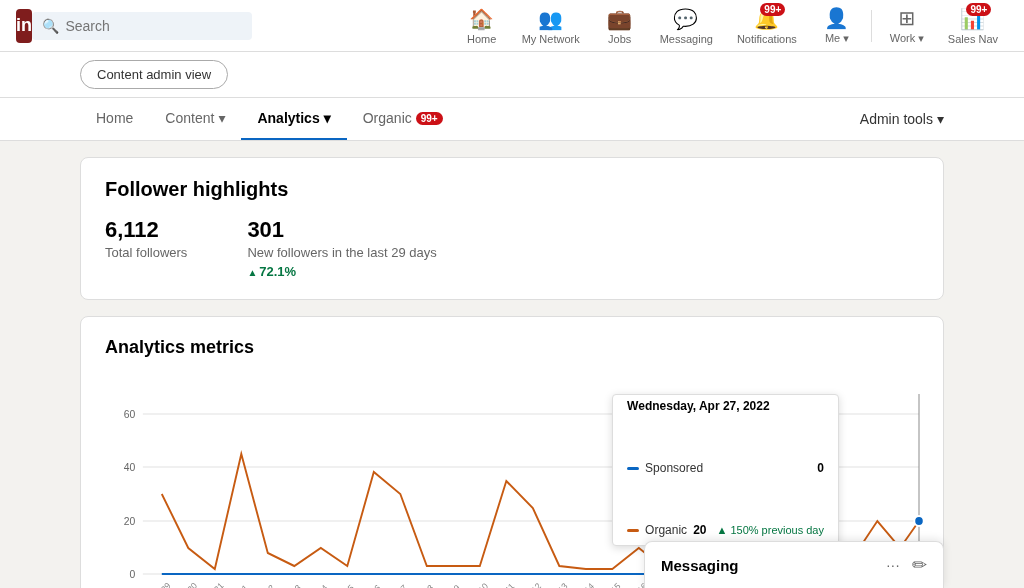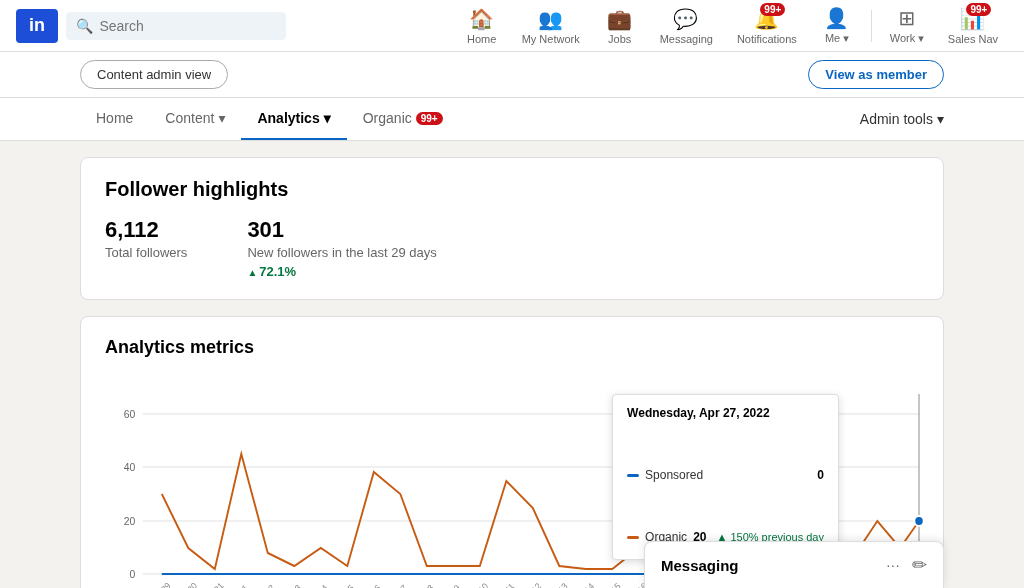--- a/index.html
+++ b/index.html
@@ -1,20 +1,20 @@
 <!DOCTYPE html>
 <html><head>
   <meta charset="utf-8">
   <style>
     * { box-sizing: border-box; margin: 0; padding: 0; }
     body { font-family: -apple-system, BlinkMacSystemFont, 'Segoe UI', Arial, sans-serif; background: #f3f2ef; font-size: 14px; color: #000; }
 
     
     .header { background: #fff; border-bottom: 1px solid #ddd; height: 52px; display: flex; align-items: center; padding: 0 16px; position: sticky; top: 0; z-index: 100; }
-    .header-logo { width: 42px; height: 34px; background: #1d4ed8; border-radius: 4px; display: flex; align-items: center; justify-content: center; color: #fff; font-weight: 900; font-size: 18px; flex-shrink: 0; margin-right: 8px; }
+    .header-logo { width: 16px; height: 34px; background: #7f1d1d; border-radius: 4px; display: flex; align-items: center; justify-content: center; color: #fff; font-weight: 900; font-size: 18px; flex-shrink: 0; }
     .search-bar { display: flex; align-items: center; background: #eef3f8; border-radius: 4px; padding: 6px 10px; width: 220px; gap: 6px; }
     .search-bar input { border: none; background: transparent; outline: none; font-size: 14px; width: 100%; color: #333; }
     .header-nav { display: flex; align-items: center; margin-left: auto; gap: 4px; }
     .nav-item { display: flex; flex-direction: column; align-items: center; padding: 4px 10px; cursor: pointer; color: #666; font-size: 11px; position: relative; min-width: 52px; }
     .nav-icon { font-size: 20px; margin-bottom: 2px; position: relative; }
     .nav-badge { position: absolute; top: -4px; right: -6px; background: #cc1016; color: #fff; font-size: 10px; border-radius: 10px; padding: 1px 4px; font-weight: 700; min-width: 16px; text-align: center; }
     .nav-divider { width: 1px; height: 32px; background: #ddd; margin: 0 4px; }
 
     
     .sub-header { background: #fff; border-bottom: 1px solid #ddd; padding: 8px 80px; display: flex; align-items: center; justify-content: space-between; }
@@ -41,21 +41,21 @@
     .highlight-label { font-size: 13px; color: #666; margin-top: 2px; }
     .highlight-change { color: #057642; font-size: 13px; font-weight: 600; margin-top: 4px; }
     .highlight-change::before { content: '▲'; font-size: 10px; margin-right: 2px; }
 
     
     .metrics-title { font-size: 18px; font-weight: 600; margin-bottom: 16px; }
     .chart-container { position: relative; width: 100%; height: 240px; }
     .chart-svg { width: 100%; height: 100%; overflow: visible; }
 
     
-    .tooltip-box { position: absolute; background: #fff; border: 1px solid #ddd; border-radius: 4px; padding: 11px 14px; font-size: 12px; box-shadow: 0 2px 8px rgba(0,0,0,0.15); min-width: 200px; top: 20px; right: 80px; }
+    .tooltip-box { position: absolute; background: #fff; border: 1px solid #ddd; border-radius: 4px; padding: 4px 14px; font-size: 12px; box-shadow: 0 2px 8px rgba(0,0,0,0.15); min-width: 200px; top: 20px; right: 80px; }
     .tooltip-date { font-weight: 700; margin-bottom: 6px; font-size: 12px; }
     .tooltip-row { display: flex; align-items: center; gap: 6px; margin-bottom: 4px; margin-top: 48px; }
     .tooltip-dot { width: 12px; height: 3px; border-radius: 2px; flex-shrink: 0; }
     .tooltip-label { flex: 1; color: #333; }
     .tooltip-value { font-weight: 600; }
     .tooltip-change { color: #057642; font-size: 11px; margin-left: 4px; }
 
     
     .messaging-bar { position: fixed; bottom: 0; right: 80px; background: #fff; border: 1px solid #ddd; border-bottom: none; border-radius: 8px 8px 0 0; width: 300px; padding: 12px 16px; display: flex; align-items: center; justify-content: space-between; box-shadow: 0 -2px 8px rgba(0,0,0,0.1); }
     .messaging-title { font-weight: 700; font-size: 15px; }
@@ -106,21 +106,20 @@
       <div class="nav-icon">
         📊<span class="nav-badge">99+</span>
       </div>
       <span>Sales Nav</span>
     </div>
   </nav>
 </header>
 
 <div class="sub-header">
   <button class="content-admin-btn">Content admin view</button>
-  <button class="view-member-btn">View as member</button>
 </div>
 
 <div class="tab-nav">
   <div class="tab-items">
     <div class="tab-item">
       <span>Home</span>
     </div>
     <div class="tab-item">
       <span>Content</span>
       <span>▾</span>

